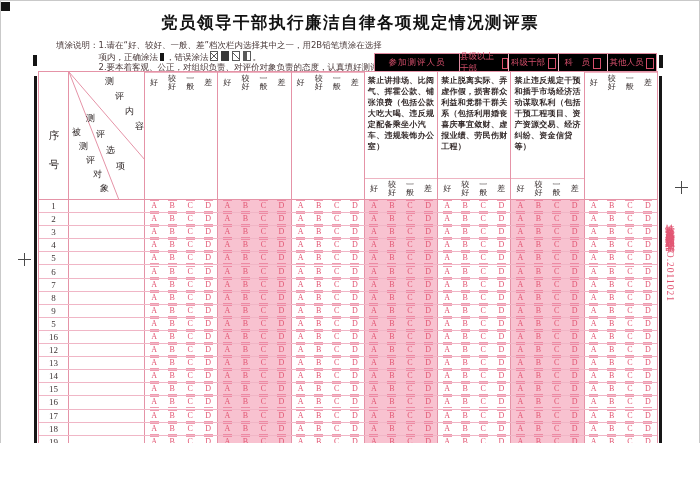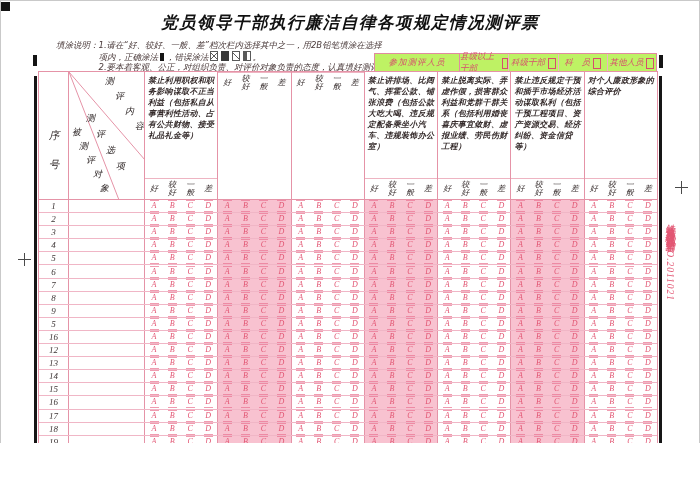--- a/index.html
+++ b/index.html
@@ -1,18 +1,18 @@
 <!DOCTYPE html>
 <html><head>
 <meta charset="utf-8">
 <style>
   html,body{margin:0;padding:0;background:#fff;}
   .page{position:relative;width:700px;height:443px;background:#fff;overflow:hidden;
         box-sizing:border-box;border:1px solid #c9c9c9;border-bottom:none;
-        font-family:"DejaVu Sans",sans-serif;font-style:italic;}
+        font-family:"DejaVu Sans",sans-serif;}
   
   .corner-sq{position:absolute;left:0;top:1px;width:9px;height:9px;background:#141414;}
   .tick{position:absolute;background:#141414;}
   .vbar{position:absolute;width:3px;background:#161616;}
   .cross{position:absolute;width:13px;height:13px;}
   .cross::before{content:"";position:absolute;left:0;top:6px;width:13px;height:1px;background:#4a4a4a;}
   .cross::after{content:"";position:absolute;left:6px;top:0;width:1px;height:13px;background:#4a4a4a;}
   
   .title{position:absolute;top:11px;left:0;width:100%;text-align:center;font-size:16.5px;
          font-weight:bold;letter-spacing:1.5px;color:#111;}
@@ -21,21 +21,21 @@
   .instr .ilabel{white-space:nowrap;}
   .cm{display:inline-block;width:4px;height:8px;background:#151515;margin:0 2px;vertical-align:-1px;}
   .wm{display:inline-block;width:6px;height:8px;border:1px solid #5a5a5a;margin:0 1.5px;vertical-align:-1px;}
   .wm-x{background:linear-gradient(45deg,transparent 43%,#5a5a5a 43%,#5a5a5a 57%,transparent 57%),
               linear-gradient(-45deg,transparent 43%,#5a5a5a 43%,#5a5a5a 57%,transparent 57%);}
   .wm-solid{background:#3a3a3a;border-color:#3a3a3a;}
   .wm-slash{background:linear-gradient(45deg,transparent 43%,#5a5a5a 43%,#5a5a5a 57%,transparent 57%);}
   .wm-half{background:linear-gradient(90deg,#5a5a5a 50%,transparent 50%);}
   
   .pbox{position:absolute;left:373px;top:52px;width:281px;height:18px;border:1px solid #e08ba0;
-        background:#bef264;display:flex;align-items:stretch;color:#d64f6c;font-size:8.5px;}
+        background:#000000;display:flex;align-items:stretch;color:#d64f6c;font-size:8.5px;}
   .pbox .plabel{width:84px;display:flex;align-items:center;justify-content:center;
         border-right:1px solid #e08ba0;letter-spacing:1px;}
   .pbox .popts{flex:1;display:flex;}
   .pbox .popt{flex:1;display:flex;align-items:center;justify-content:center;border-right:1px solid #eeb4c2;}
   .pbox .popt:last-child{border-right:none;}
   .chk{display:inline-block;width:6px;height:9px;border:1px solid #d64f6c;margin-left:3px;}
   
   .tbl{position:absolute;left:37px;top:70px;width:620px;height:392px;border:1px solid #e593a7;
        box-sizing:border-box;background:#fff;}
   .thead{display:flex;height:128px;border-bottom:1px solid #e593a7;box-sizing:border-box;}
@@ -146,21 +146,20 @@
           <span class="dchar" style="left: 37px; top: 72px;">选</span>
           <span class="dchar" style="left: 47px; top: 88px;">项</span>
           <span class="dchar" style="left: 3px; top: 54px;">被</span>
           <span class="dchar" style="left: 10px; top: 68px;">测</span>
           <span class="dchar" style="left: 17px; top: 82px;">评</span>
           <span class="dchar" style="left: 24px; top: 96px;">对</span>
           <span class="dchar" style="left: 31px; top: 110px;">象</span>
         </div>
 
     <div class="qcol">
-          <div class="qtext">禁止利用职权和职务影响谋取不正当利益（包括私自从事营利性活动、占有公共财物、接受礼品礼金等）</div>
           <div class="scale">
             <span>好</span>
             <span>较好</span>
             <span>一般</span>
             <span>差</span>
           </div>
         </div>
         <div class="qcol">
           <div class="scale">
             <span>好</span>
@@ -198,21 +197,20 @@
         <div class="qcol">
           <div class="qtext">禁止违反规定干预和插手市场经济活动谋取私利（包括干预工程项目、资产资源交易、经济纠纷、资金信贷等）</div>
           <div class="scale">
             <span>好</span>
             <span>较好</span>
             <span>一般</span>
             <span>差</span>
           </div>
         </div>
         <div class="qcol">
-          <div class="qtext">对个人廉政形象的综合评价</div>
           <div class="scale">
             <span>好</span>
             <span>较好</span>
             <span>一般</span>
             <span>差</span>
           </div>
         </div>
       </div>
     <div class="tbody" id="rowsBox">
         <div class="row">

